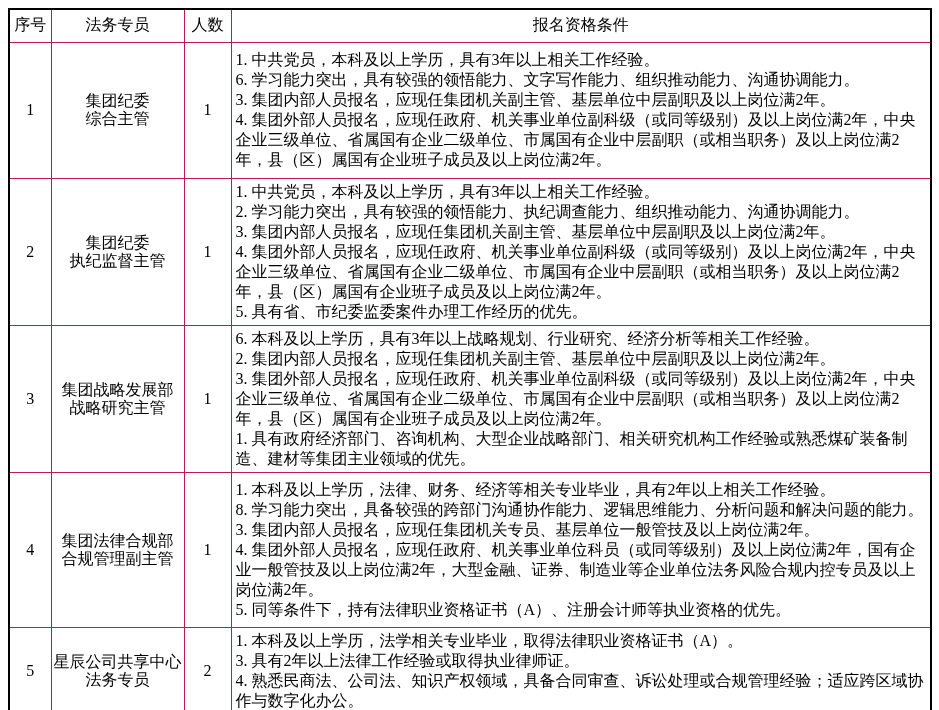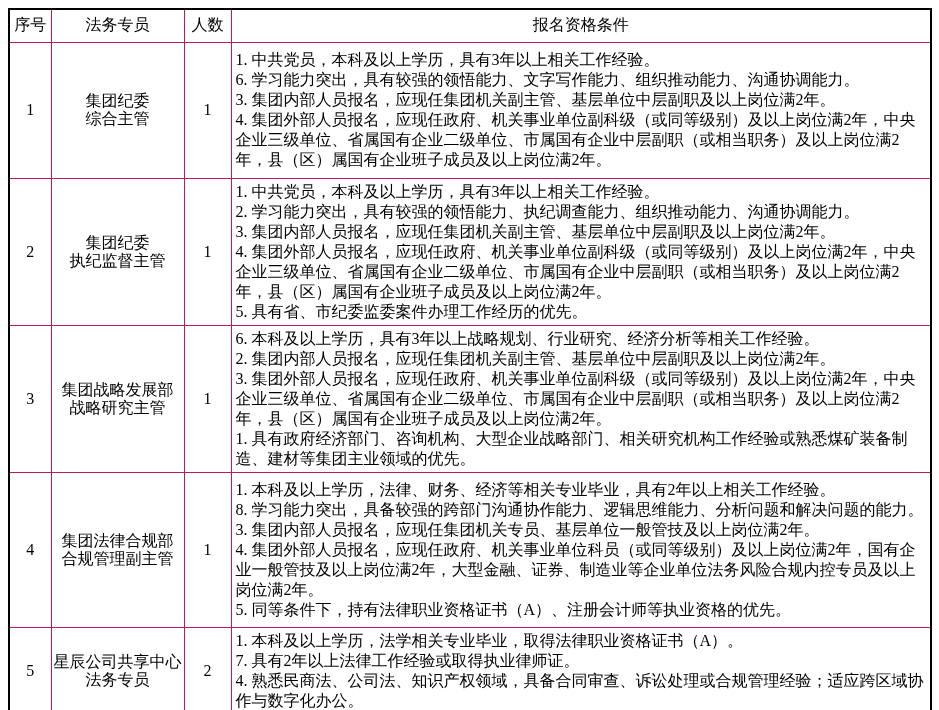--- a/index.html
+++ b/index.html
@@ -121,19 +121,19 @@
             <div class="cond-item">5. 同等条件下，持有法律职业资格证书（A）、注册会计师等执业资格的优先。</div>
           </td>
         </tr>
         <tr>
           <td class="cell-no">5</td>
           <td class="cell-position">星辰公司共享中心
 法务专员</td>
           <td class="cell-count">2</td>
           <td class="cell-conditions">
             <div class="cond-item">1. 本科及以上学历，法学相关专业毕业，取得法律职业资格证书（A）。</div>
-            <div class="cond-item">7. 具有2年以上法律工作经验或取得执业律师证。</div>
+            <div class="cond-item">3. 具有2年以上法律工作经验或取得执业律师证。</div>
             <div class="cond-item">4. 熟悉民商法、公司法、知识产权领域，具备合同审查、诉讼处理或合规管理经验；适应跨区域协作与数字化办公。</div>
           </td>
         </tr>
       </tbody>
   </table>
 </div>
 
 </body></html>

